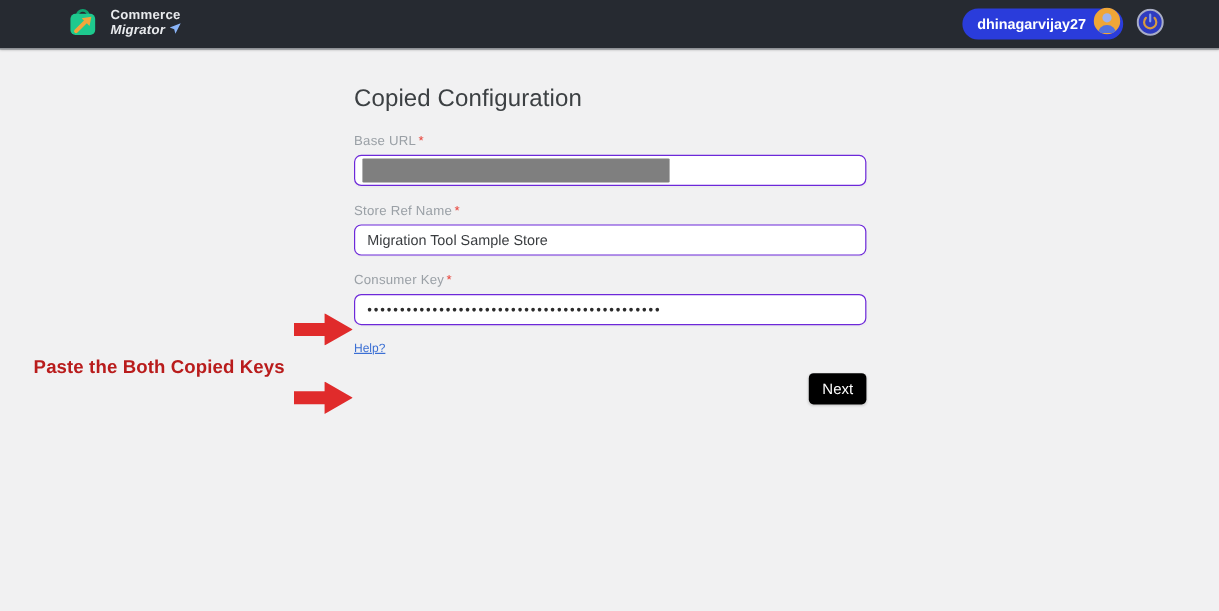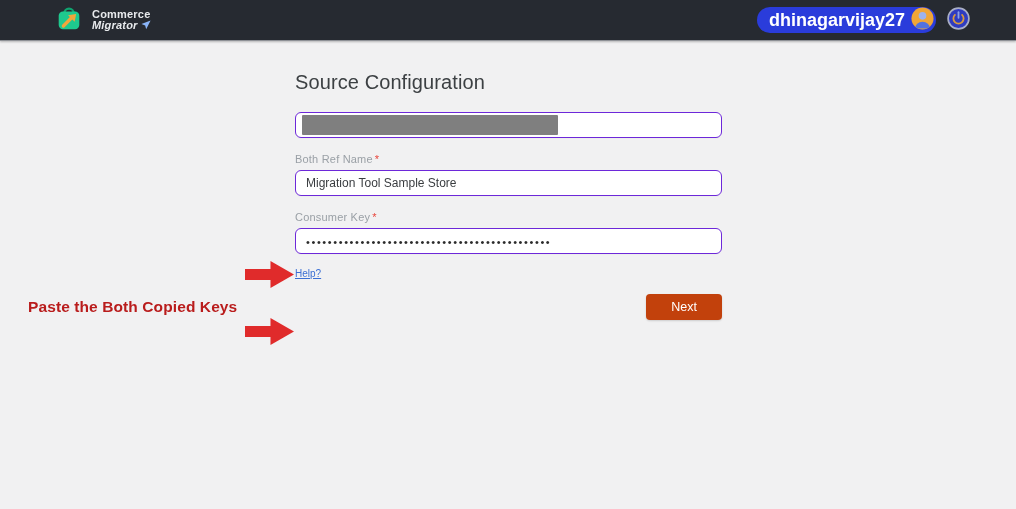--- a/index.html
+++ b/index.html
@@ -21,21 +21,21 @@
   .brand-text { display:flex; flex-direction:column; line-height:11px; }
   .brand-line { color:#e8eaed; font-size:11px; font-weight:bold; letter-spacing:.2px; }
   .brand-line2 { display:flex; align-items:center; gap:3px;font-style:italic; }
   .cursor-icon { display:inline-block; }
   .header-right { margin-left:auto; display:flex; align-items:center; gap:11px; }
   .user-pill {
     display:flex; align-items:center; gap:6px;
     background:#2a3cdb; border-radius:13px;
     padding:2px 2px 2px 12px; height:26px; cursor:pointer;
   }
-  .user-pill .username { color:#ffffff; font-size:18px; font-weight:bold; }
+  .user-pill .username { color:#ffffff; font-size:12px; font-weight:bold; }
   .logout-btn {
     width:23px; height:23px; border:none; background:transparent;
     padding:0; cursor:pointer; display:flex; align-items:center; justify-content:center;
   }
   
   .form-col { position:absolute; left:295px; top:41px; width:427px; }
   .page-title { margin-top:30px; font-size:20px; font-weight:500; color:#3c4043; letter-spacing:.1px; }
   .page-subtitle { margin-top:8px; font-size:12px; color:#8b9095; }
   .field { margin-top:15px; }
   .field.first { margin-top:18px; }
@@ -50,23 +50,23 @@
     box-shadow:0 1px 1px rgba(0,0,0,0.02); outline:none;
   }
   .text-input.masked { font-size:11px; letter-spacing:1.6px; color:#2b2b2b; padding-top:2px; }
   .redaction-block {
     position:absolute; left:7px; top:3px; width:256px; height:20px;
     background:#7f7f7f; border-radius:1px;
   }
   .help-link { display:inline-block; margin-top:14px; font-size:10px; color:#3b6fd4; text-decoration:underline; cursor:pointer; }
   .btn-row { margin-top:13px; display:flex; justify-content:flex-end; }
   .next-btn {
-    background:#c2410c; color:#ffffff; border:none; border-radius:4px;
+    background:#000000; color:#ffffff; border:none; border-radius:4px;
     font-size:12.5px; font-family:"Liberation Sans", sans-serif;
-    padding:6px 25px; cursor:pointer; box-shadow:0 1px 2px rgba(0,0,0,0.15);
+    padding:6px 11px; cursor:pointer; box-shadow:0 1px 2px rgba(0,0,0,0.15);
   }
   
   .annotation-layer { position:absolute; inset:0; pointer-events:none; }
   .annotation-text {
     position:absolute; left:28px; top:298px;
     color:#b91c1c; font-size:15.5px; font-weight:bold; letter-spacing:.1px;
     white-space:nowrap;
   }
   .block-arrow {
     position:absolute; width:49px; height:27px; background:#e02b2b;
@@ -127,32 +127,35 @@
             <circle cx="11.5" cy="11.5" r="10.4" fill="#2f3cc0" stroke="#a9aec6" stroke-width="1.7"></circle>
             <path d="M7.9 7.9 A5.1 5.1 0 1 0 15.1 7.9" fill="none" stroke="#d89a3e" stroke-width="1.8" stroke-linecap="round"></path>
             <line x1="11.5" y1="5.2" x2="11.5" y2="10.8" stroke="#8aa0e8" stroke-width="1.8" stroke-linecap="round"></line>
           </svg>
         </span>
       </button>
     </div>
   </div>
 
   <div class="form-col">
-    <div class="page-title">Source Configuration</div>
+    <div class="page-title">Copied Configuration</div>
 
     <div class="field first">
+      <div class="field-label">
+        <span>Base URL</span><span class="req">*</span>
+      </div>
       <div class="input-wrap">
         <input class="text-input" type="text" value="" style="">
         <div class="redaction-block"></div>
       </div>
     </div>
 
     <div class="field">
       <div class="field-label">
-        <span>Both Ref Name</span><span class="req">*</span>
+        <span>Store Ref Name</span><span class="req">*</span>
       </div>
       <div class="input-wrap">
         <input class="text-input" type="text" value="Migration Tool Sample Store" style="">
       </div>
     </div>
 
 
     <div class="field">
       <div class="field-label">
         <span>Consumer Key</span><span class="req">*</span>

